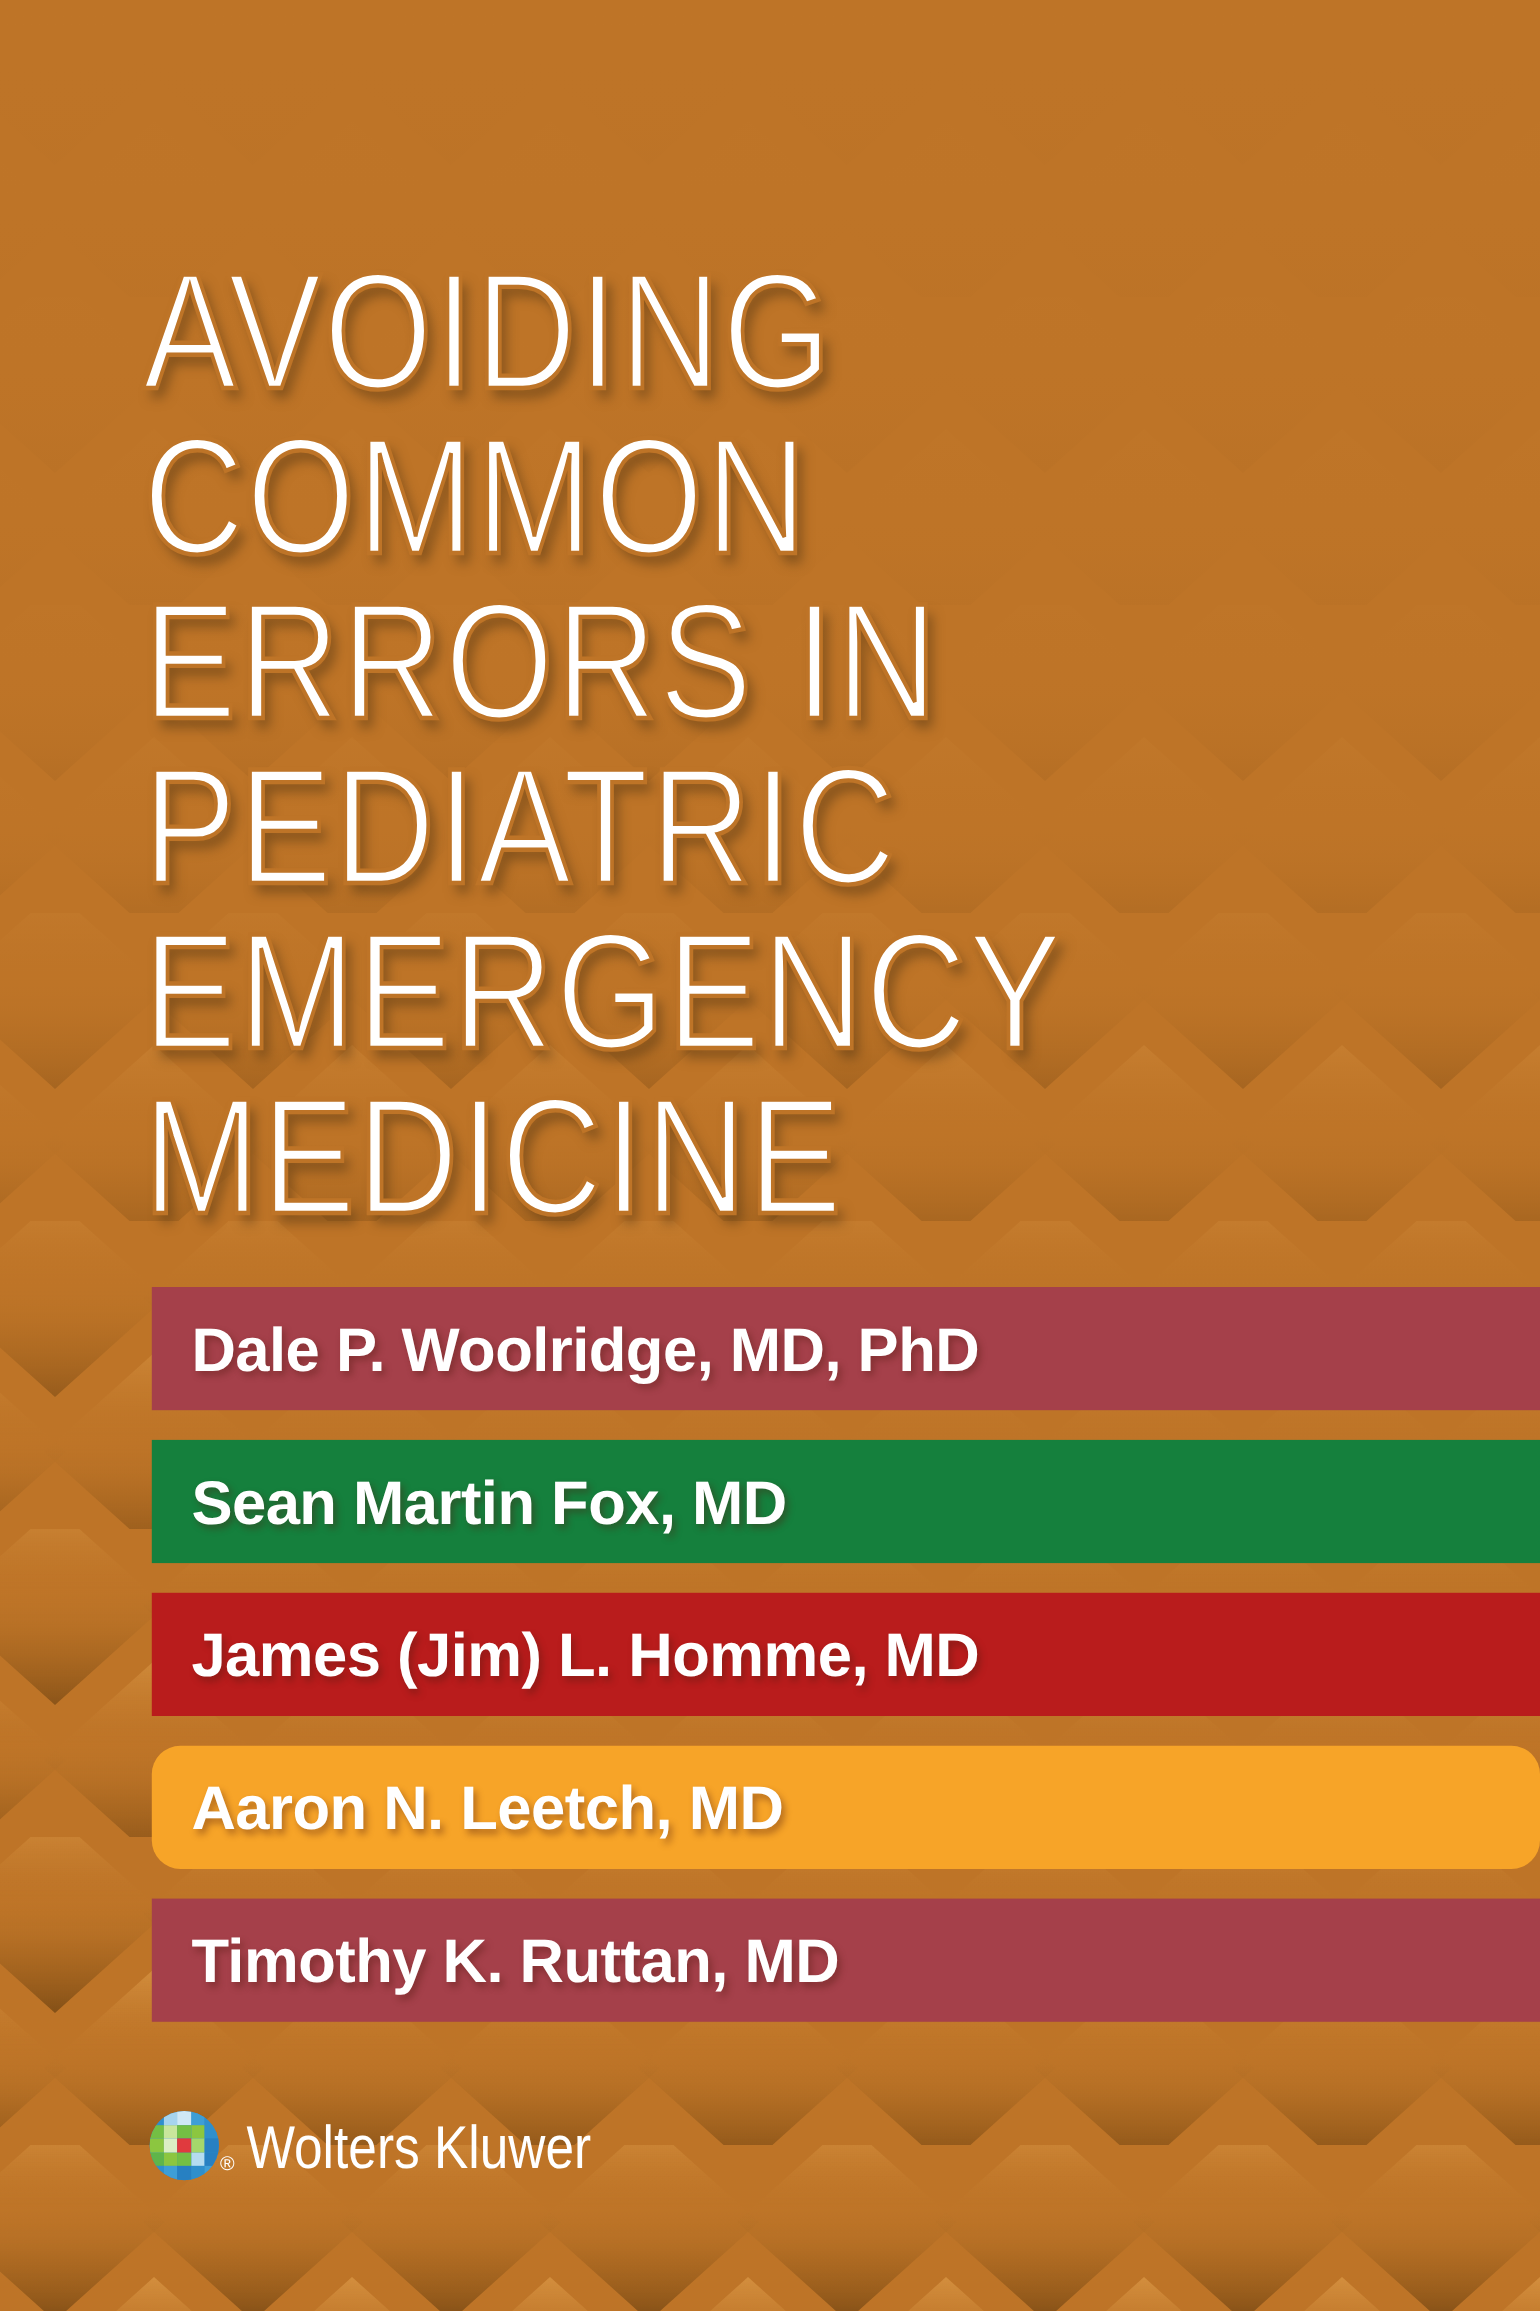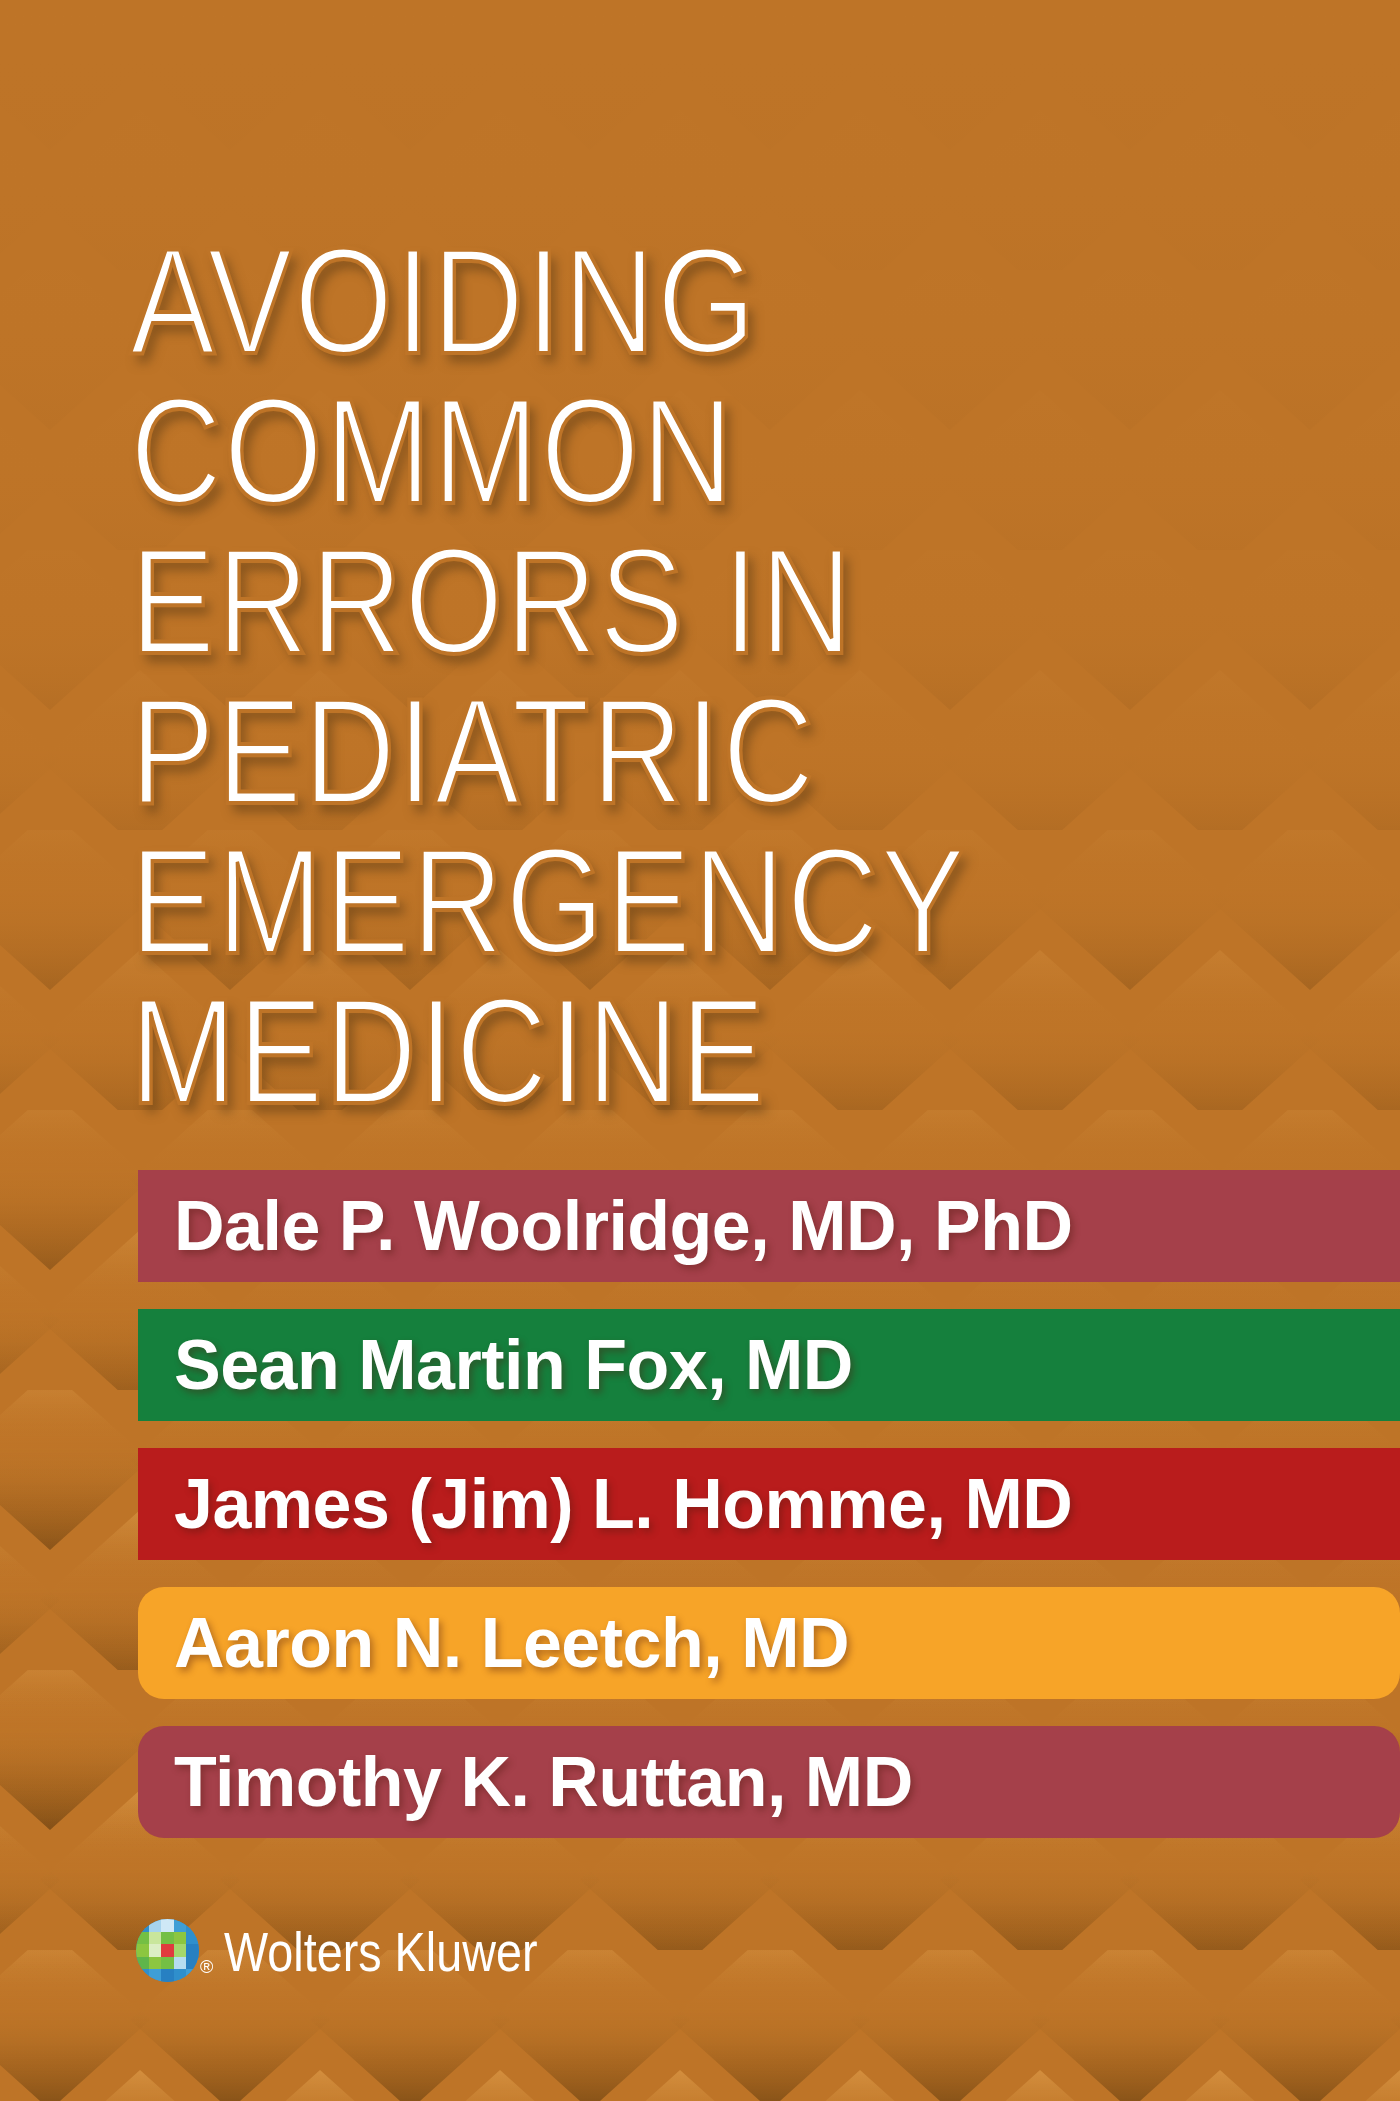--- a/index.html
+++ b/index.html
@@ -27,21 +27,21 @@
     -webkit-text-stroke:4px var(--bg);
     text-shadow:7px 9px 12px rgba(88,56,20,0.55);
   }
   
   .author-bar{
     position:absolute;left:138px;width:1262px;height:112px;
   }
   .author-bar .author-name{
     display:inline-block;
     margin-left:36px;
-    font-size:70px;font-weight:700;line-height:113px;
+    font-size:56px;font-weight:700;line-height:113px;
     letter-spacing:-0.5px;color:var(--white);white-space:nowrap;
     text-shadow:3px 4px 7px rgba(80,25,15,0.40);
   }
   .bar-1{top:1170px;} .bar-2{top:1309px;} .bar-3{top:1448px;}
   .bar-4{top:1587px;border-radius:26px;} .bar-5{top:1726px;}
   
   .globe{
     position:absolute;left:136px;top:1919px;width:63px;height:63px;
     border-radius:50%;overflow:hidden;
     display:grid;grid-template-columns:repeat(5,1fr);grid-template-rows:repeat(5,1fr);
@@ -103,21 +103,21 @@
 </div>
 <div class="author-bar bar-2" style="background: #15803d;">
   <span class="author-name">Sean Martin Fox, MD</span>
 </div>
 <div class="author-bar bar-3" style="background: #b91c1c;">
   <span class="author-name">James (Jim) L. Homme, MD</span>
 </div>
 <div class="author-bar bar-4" style="background: rgb(247, 164, 40);">
   <span class="author-name">Aaron N. Leetch, MD</span>
 </div>
-<div class="author-bar bar-5" style="background: rgb(165, 64, 74); border-radius: 26px;">
+<div class="author-bar bar-5" style="background: rgb(165, 64, 74);">
   <span class="author-name">Timothy K. Ruttan, MD</span>
 </div>
 
 <div class="globe" id="globe">
     <div style="background: rgb(47, 143, 204);"></div>
     <div style="background: rgb(166, 212, 238);"></div>
     <div style="background: rgb(207, 232, 246);"></div>
     <div style="background: rgb(62, 158, 214);"></div>
     <div style="background: rgb(47, 143, 204);"></div>
     <div style="background: rgb(116, 191, 68);"></div>

